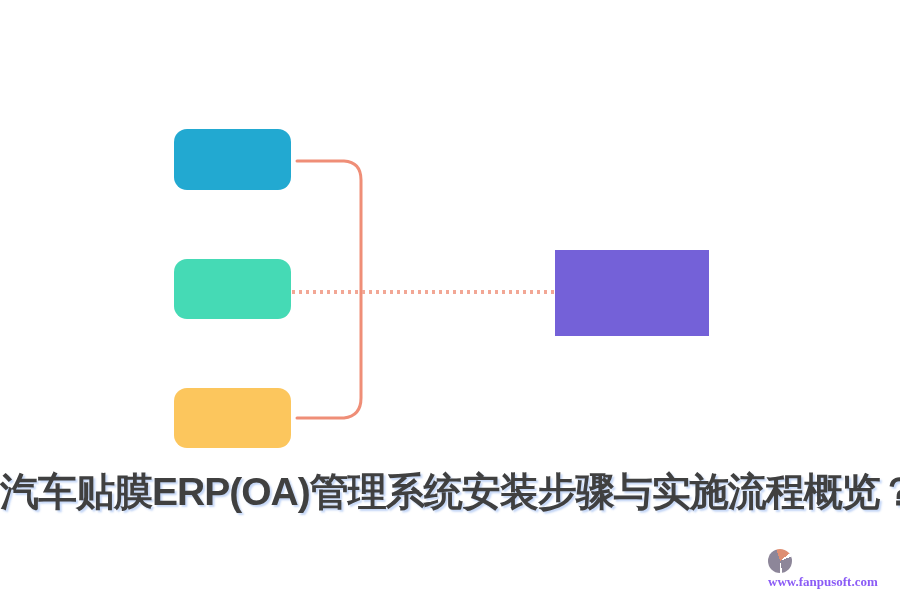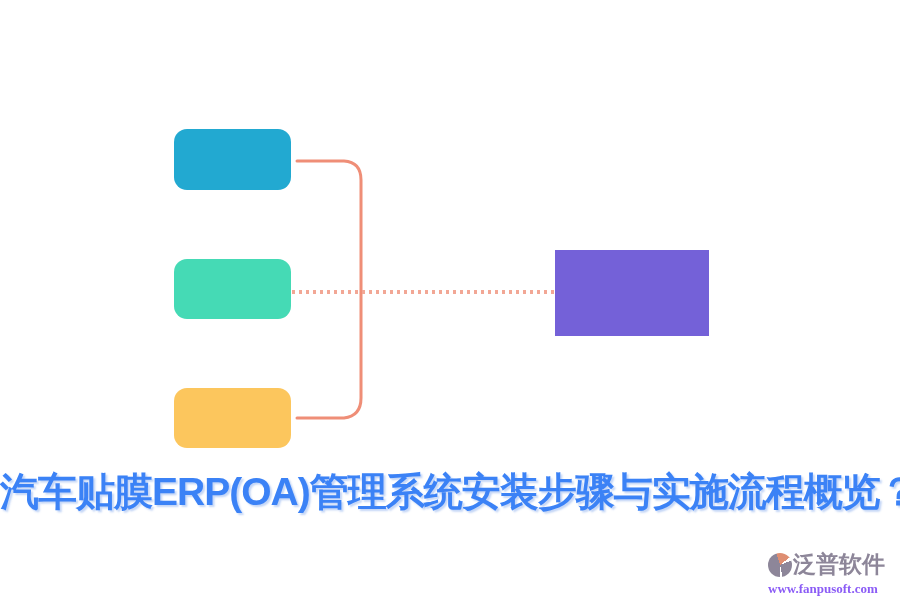--- a/index.html
+++ b/index.html
@@ -113,23 +113,22 @@
   </svg>
 
   <div class="dotted-line" style="--dot-color: #F2A795;"></div>
 
   <div class="node rounded node-1" style="background-color: rgb(34, 169, 209);"></div>
   <div class="node rounded node-2" style="background-color: rgb(69, 218, 181);"></div>
   <div class="node rounded node-3" style="background-color: rgb(252, 198, 93);"></div>
 
   <div class="node node-4" style="background-color: rgb(116, 97, 216);"></div>
 
-  <div class="page-title" style="color: #3b82f6;">汽车贴膜ERP(OA)管理系统安装步骤与实施流程概览？</div>
+  <div class="page-title" style="color: #404040;">汽车贴膜ERP(OA)管理系统安装步骤与实施流程概览？</div>
 
   <div class="footer-logo">
     <div class="brand-row">
       <span class="logo-mark" style="--c1: #8D8699; --c2: #DE8E72;"></span>
-      <span class="brand-name" style="color: rgb(141, 134, 153);">泛普软件</span>
     </div>
     <div class="brand-url" style="color: #8b5cf6;">www.fanpusoft.com</div>
   </div>
 
 </div>
 
 </body></html>

